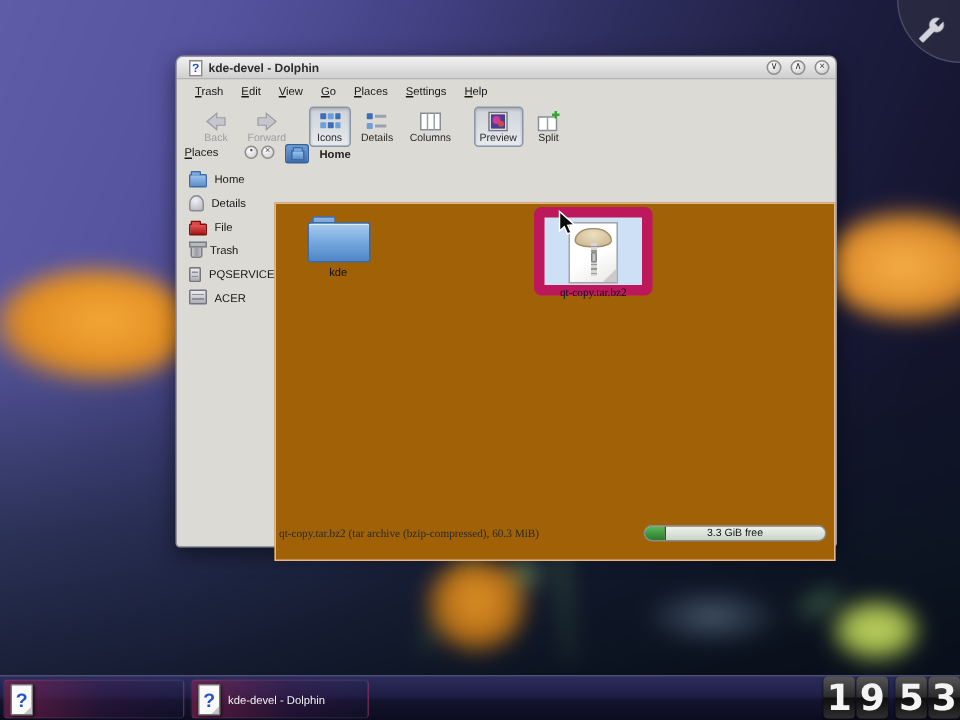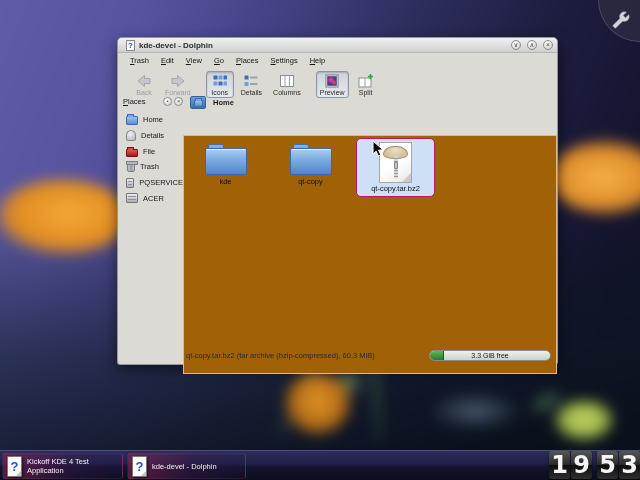--- a/index.html
+++ b/index.html
@@ -100,21 +100,21 @@
                 background:#b8b8c0; border:1px solid #7e7e86; }
   .drive-icon { position:relative; width:12px; height:10px;
                 background:linear-gradient(180deg,#ececf0,#aeaeb6); border:1px solid #75757d; border-radius:1px; }
   .drive-icon::after { content:""; position:absolute; left:1px; right:1px; top:2px; height:5px;
                 background:repeating-linear-gradient(180deg,#8f8f97 0 1px, rgba(0,0,0,0) 1px 3px); }
 
   .fileview { position:absolute; left:65px; top:73px; width:374px; height:239px;
               background:#a16207; border:1px solid #e3b78a;margin-top:24px; }
   .tile { position:absolute; top:2px; width:79px; height:59px; border-radius:5px; text-align:center; }
   .tile .flabel { font-size:7.5px; color:#101010; margin-top:1px; white-space:nowrap; }
-  .tile.selected { background:#cde0f6; border:1px solid #be185d; }
+  .tile.selected { background:#cde0f6; border:7px solid #be185d;font-family:Liberation Serif, serif; }
 
   .icon-folder { position:relative; width:42px; height:31px; margin:6px auto 2px; }
   .icon-folder .tab { position:absolute; top:0; left:3px; width:16px; height:8px;
         background:linear-gradient(180deg,#8cb6e4,#6898cc); border:1px solid #3f6fae; border-radius:2px 2px 0 0; }
   .icon-folder .fbody { position:absolute; top:4px; left:0; right:0; bottom:0;
         background:linear-gradient(180deg,#aacdf0 0%, #79abdf 45%, #4e86c6 100%);
         border:1px solid #3a6aa8; border-radius:2px; box-shadow:inset 0 1px 0 rgba(255,255,255,.65); }
 
   .icon-archive { position:relative; width:33px; height:41px; margin:3px auto 0;
         background:linear-gradient(150deg,#ffffff 55%,#e6e6e4); border:1px solid #a6a6a6; }
@@ -125,21 +125,21 @@
         border-radius:50% 50% 45% 45% / 70% 70% 40% 40%; }
   .icon-archive .zip { position:absolute; top:13px; bottom:4px; left:50%; width:4px; margin-left:-2px;
         background:repeating-linear-gradient(180deg,#d6d6d6 0 2px, #989898 2px 3px); }
   .icon-archive .pull { position:absolute; top:19px; left:50%; width:4px; height:7px; margin-left:-2px;
         background:#c4c4c8; border:1px solid #86868a; border-radius:1px; }
 
   .cursor { position:absolute; left:188px; top:4px; }
 
   .statusbar { position:absolute; left:0; right:0; bottom:1px; height:15px; display:flex; align-items:center;
                padding:0 6px 0 68px; font-size:7.5px; color:#2a2a2a; }
-  .status-info { flex:1; white-space:nowrap; }
+  .status-info { flex:1; white-space:nowrap;font-family:Liberation Serif, serif; }
   .capacity { position:relative; width:122px; height:11px; border:1px solid #8a8a8a; border-radius:6px;
               background:linear-gradient(180deg,#eef2ee,#c9d4c9); overflow:hidden;
               text-align:center; font-size:7px; line-height:10px; color:#141414; }
   .capacity .fill { position:absolute; left:0; top:0; bottom:0; width:12%;
               background:linear-gradient(180deg,#58b858,#2b7c2b); border-right:1px solid #1e5c1e; }
   .capacity .cap-label { position:relative; }
 
   
   .taskbar { position:absolute; left:0; right:0; bottom:0; height:30px;
              background:linear-gradient(180deg,#2d2d5c 0%, #1e1e46 45%, #14142f 55%, #0c0c20 100%);
@@ -328,27 +328,20 @@
     </div>
 
     <div class="fileview">
       <div class="tile" style="left:2px;">
         <div class="icon-folder">
             <div class="tab"></div>
             <div class="fbody"></div>
           </div>
         <div class="flabel">kde</div>
       </div>
-      <div class="tile" style="left:87px;">
-        <div class="icon-folder">
-            <div class="tab"></div>
-            <div class="fbody"></div>
-          </div>
-        <div class="flabel">qt-copy</div>
-      </div>
       <div class="tile selected" style="left:172px;">
         <div class="icon-archive">
           <div class="pouch"></div>
             <div class="zip"></div>
             <div class="pull"></div>
             <div class="fold"></div>
         </div>
         <div class="flabel">qt-copy.tar.bz2</div>
       </div>
       <div class="cursor">
@@ -363,21 +356,20 @@
       <div class="capacity">
         <div class="fill" style="width: 12%;"></div>
         <span class="cap-label">3.3 GiB free</span>
       </div>
     </div>
   </div>
 
   <div class="taskbar">
     <div class="task task1">
       <div class="task-doc">?</div>
-      <span class="task-label">Kickoff KDE 4 Test Application</span>
     </div>
     <div class="task task2">
       <div class="task-doc">?</div>
       <span class="task-label">kde-devel - Dolphin</span>
     </div>
   </div>
 
   <div class="clock">
     <div class="pair">
       <div class="digit">1</div>

